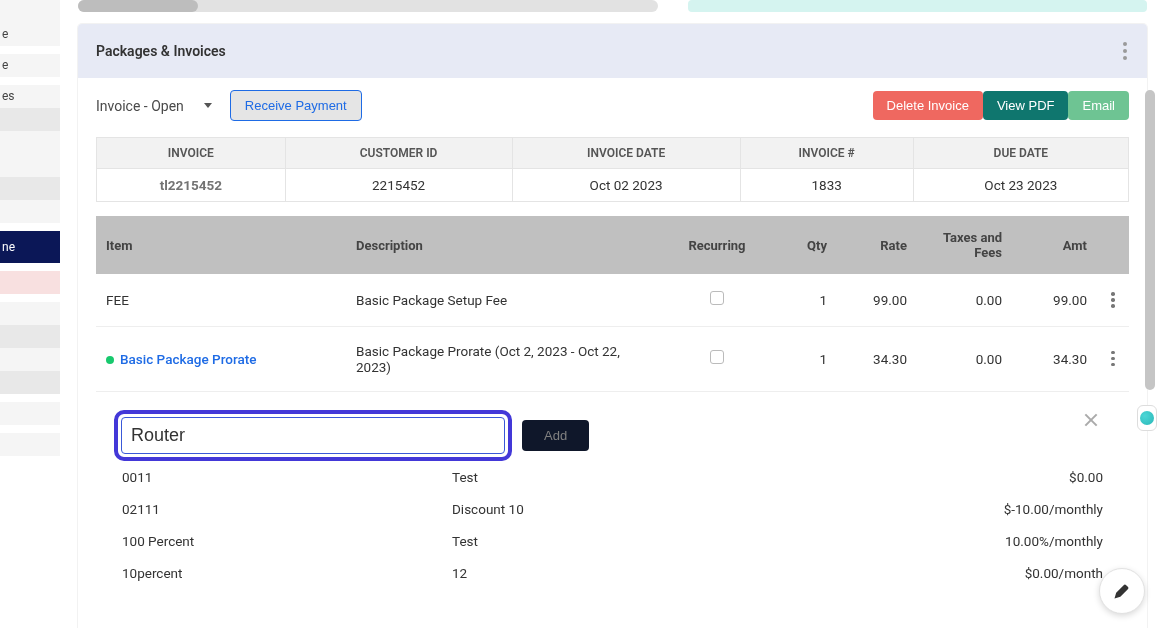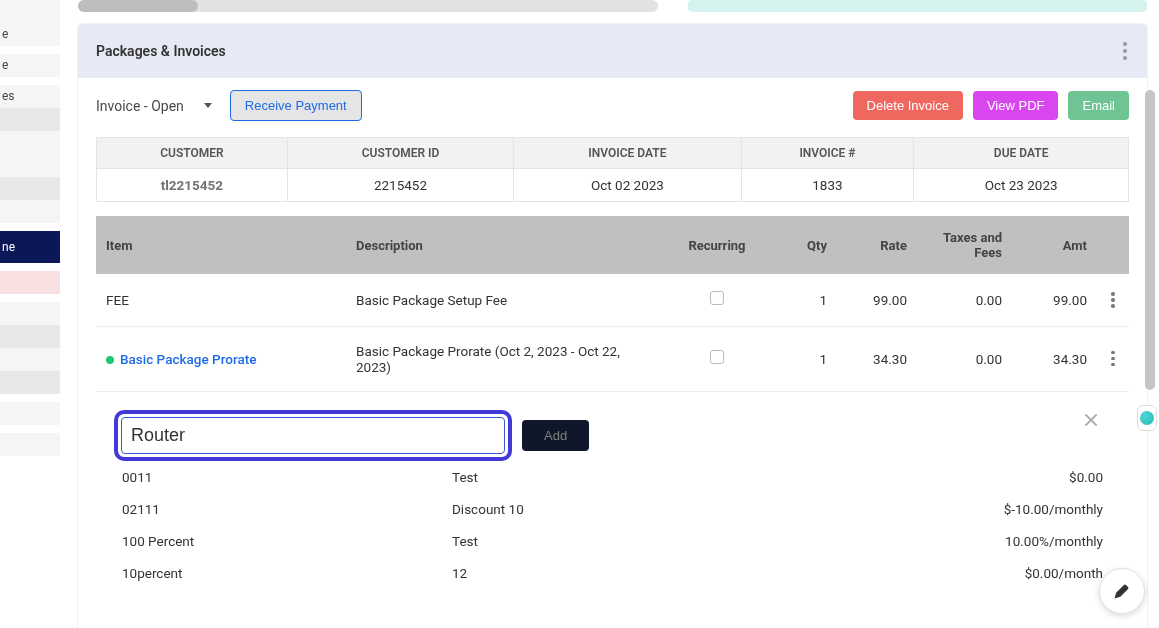--- a/index.html
+++ b/index.html
@@ -142,23 +142,23 @@
     font-size: 13px;
     cursor: pointer;
     border: none;
     font-weight: 500;
   }
   .btn-outline-blue {
     background: #e5e5e5;
     color: #1E6BE5;
     border: 1.5px solid #1E6BE5;
   }
-  .toolbar-right { display: flex; gap: 10px; }
+  .toolbar-right { display: flex; }
   .btn-red { background: #EF6860; color: #fff; }
-  .btn-blue { background: #d946ef; color: #fff; }
+  .btn-blue { background: #0f766e; color: #fff; }
   .btn-green { background: #6EC493; color: #fff; }
 
   .meta-table {
     width: 100%;
     border-collapse: collapse;
     margin-bottom: 14px;
   }
   .meta-table th {
     background: #f2f2f2;
     font-size: 12px;
@@ -410,21 +410,21 @@
           <div class="toolbar-right">
             <button class="btn btn-red">Delete Invoice</button>
             <button class="btn btn-blue">View PDF</button>
             <button class="btn btn-green">Email</button>
           </div>
         </div>
 
         <table class="meta-table">
           <thead>
             <tr>
-              <th>CUSTOMER</th>
+              <th>INVOICE</th>
               <th>CUSTOMER ID</th>
               <th>INVOICE DATE</th>
               <th>INVOICE #</th>
               <th>DUE DATE</th>
             </tr>
           </thead>
           <tbody>
             <tr>
               <td class="link">tl2215452</td>
               <td>2215452</td>

